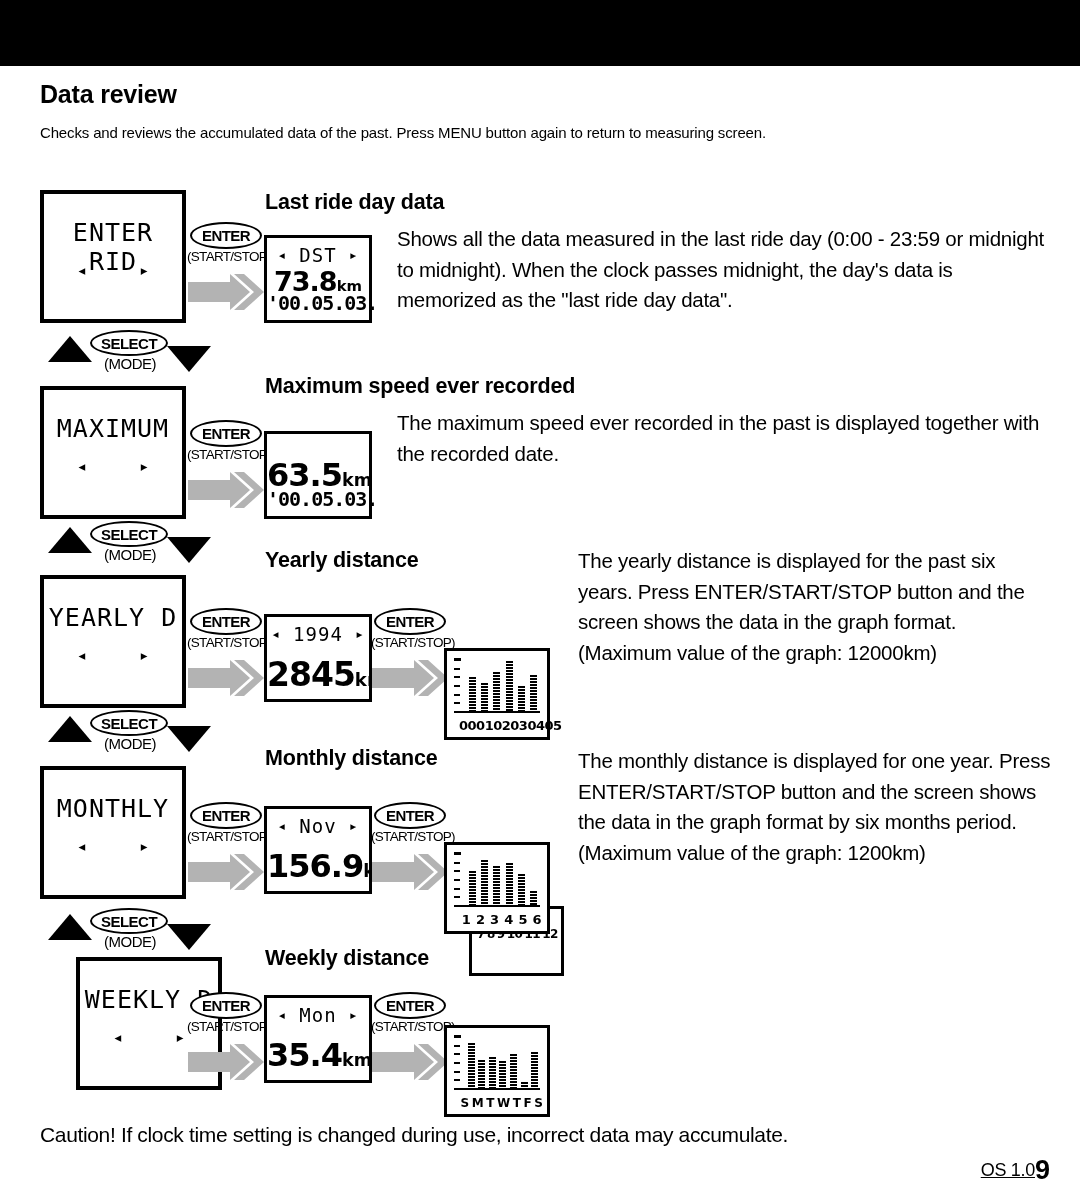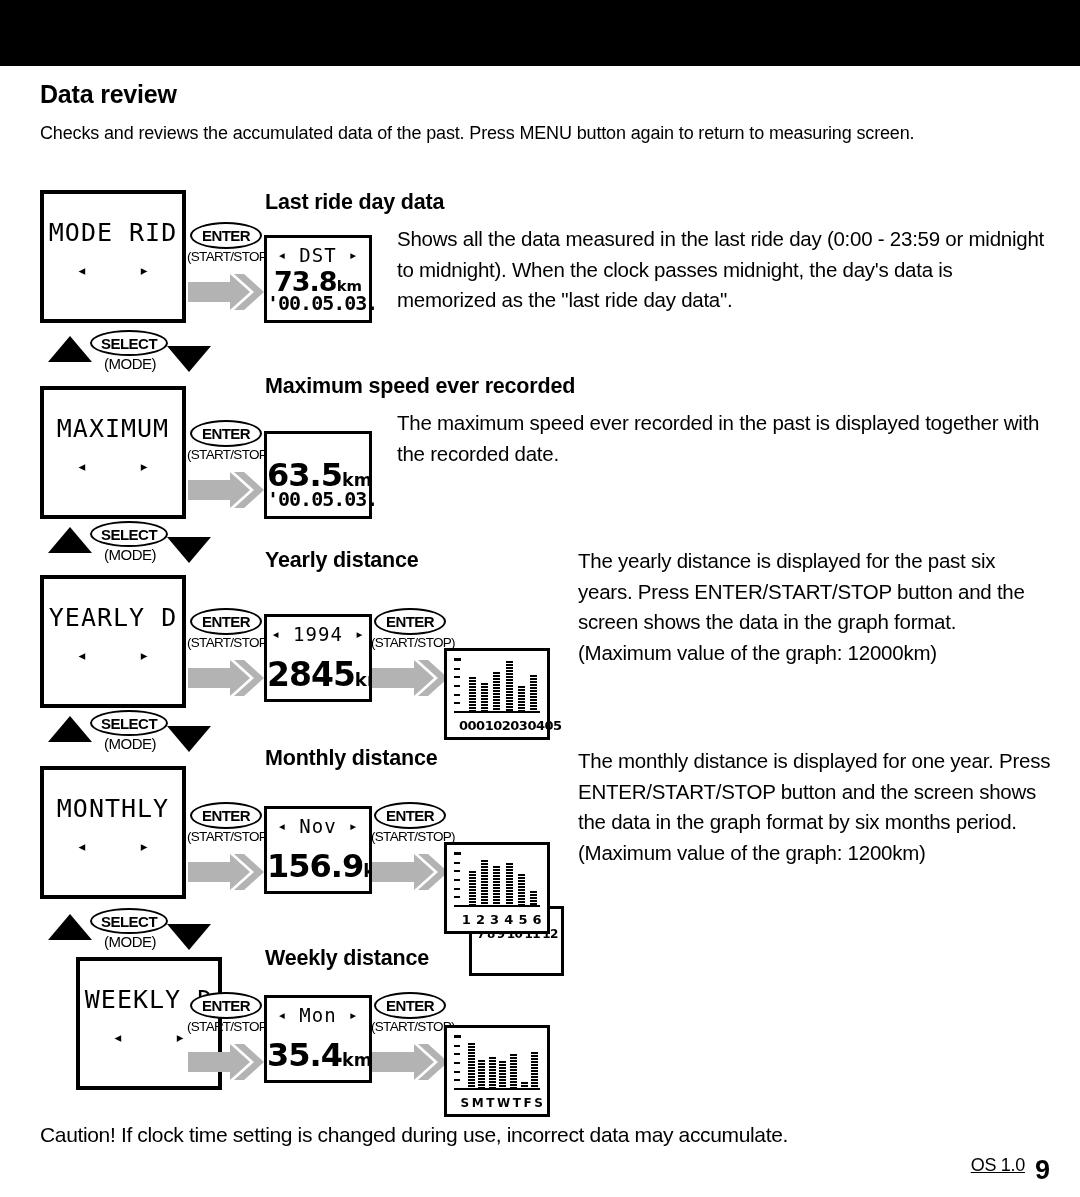--- a/index.html
+++ b/index.html
@@ -13,21 +13,21 @@
   #page { position: relative; width: 1080px; height: 1197px; }
 
   .topbar { position: absolute; left: 0; top: 0; width: 1080px; height: 66px; background: #000; }
 
   .h1 {
     position: absolute; left: 40px; top: 80px;
     font-size: 25px; font-weight: bold; letter-spacing: -0.2px;
   }
   .intro {
     position: absolute; left: 40px; top: 118px; width: 1012px;
-    font-size: 18px; line-height: 30px; letter-spacing: -0.15px;
+    font-size: 15px; line-height: 30px; letter-spacing: -0.15px;
   }
 
   
   .lcd-big {
     position: absolute; width: 146px; height: 133px;
     border: 4px solid #000; background: #fff;
   }
   .lcd-big .mode-text {
     position: absolute; left: 0; right: 0; top: 24px;
     text-align: center; font-size: 25px; letter-spacing: 1px;
@@ -128,36 +128,36 @@
   .xlabels span { text-align:center; }
 
   
   .sec-h { position: absolute; font-size: 21.5px; font-weight: bold; letter-spacing: -0.2px; }
   .sec-p { position: absolute; font-size: 20.5px; line-height: 30.5px; letter-spacing: -0.25px; }
 
   .caution {
     position: absolute; left: 40px; top: 1123px; width: 1012px;
     font-size: 21px; font-weight: normal; letter-spacing: -0.35px;
   }
-  .footer { position: absolute; right: 30px; top: 1155px; display: flex; align-items: flex-start; gap: 10px; }
+  .footer { position: absolute; right: 30px; top: 1155px; display: flex; align-items: center; }
   .os { font-size: 18px; text-decoration: underline; letter-spacing: -0.3px; }
   .pg { font-size: 27px; font-weight: bold; }
 </style>
 </head>
 <body>
 
 <div id="page">
 
   <div class="topbar"></div>
 
   <div class="h1">Data review</div>
   <div class="intro">Checks and reviews the accumulated data of the past. Press MENU button again to return to measuring screen.</div>
 
   <div class="lcd-big" style="left:40px; top:190px;">
-    <div class="mode-text">MODE RID</div>
+    <div class="mode-text">ENTER RID</div>
     <div class="lr">
       <span>◂</span>
       <span>▸</span>
     </div>
   </div>
 
   <div class="enter-grp" style="left:190px; top:222px;">
     <div class="ellipse-enter">ENTER</div>
     <div class="enter-sub">(START/STOP)</div>
     <svg class="fatarrow" width="82" height="36" viewBox="0 0 82 36">

